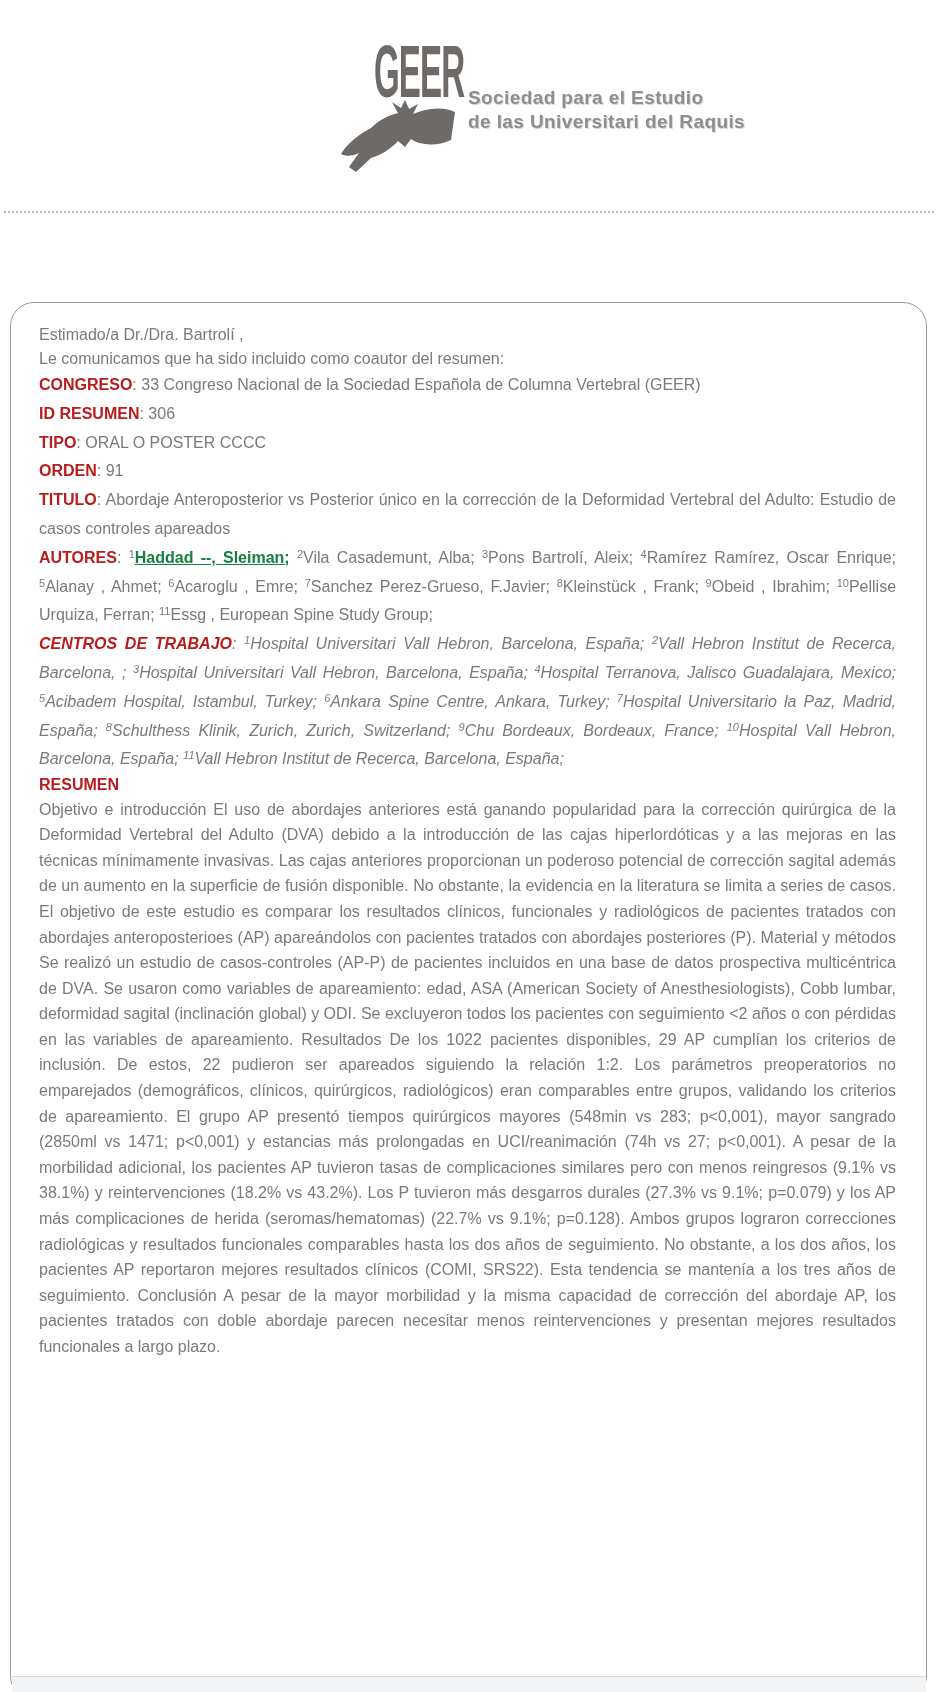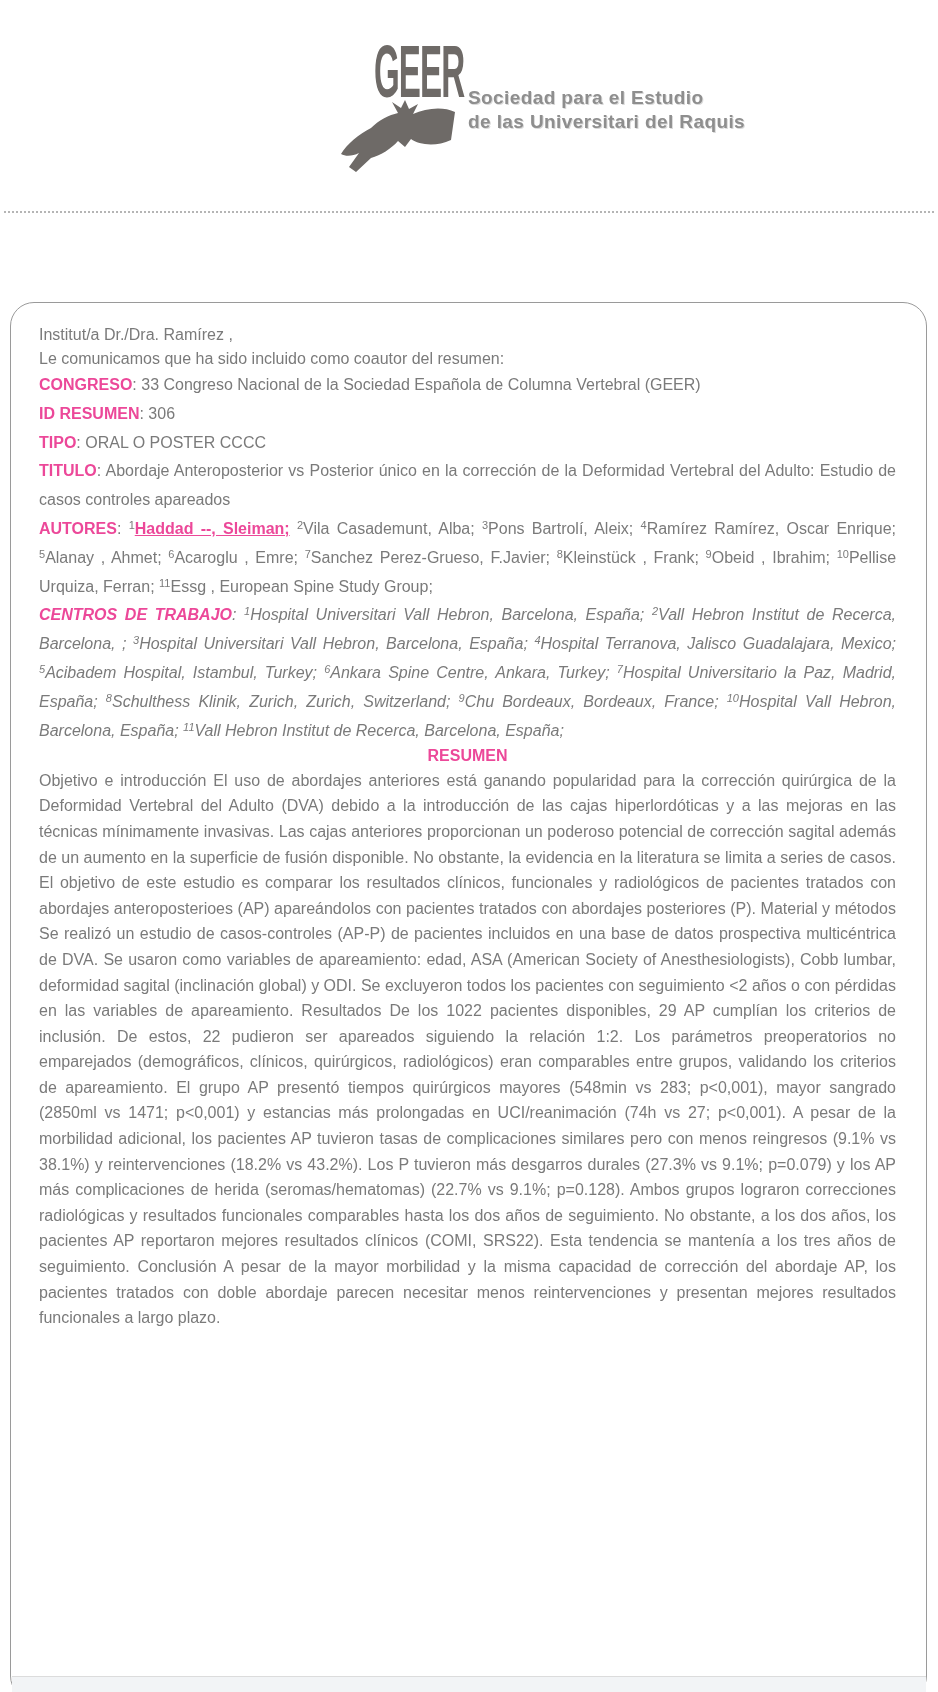--- a/index.html
+++ b/index.html
@@ -31,27 +31,27 @@
   
   .letter-box{
     position:absolute;left:10px;top:302px;width:917px;height:1398px;
     box-sizing:border-box;border:1.5px solid #9a9a9a;border-radius:24px;
     background:#ffffff;padding:20px 30px 0 28px;
   }
   .letter-box p{margin:0;}
   .greeting{margin:0 0 23px;line-height:1.5;}
   .intro{margin:0 0 51px;line-height:1.5;}
   .field{margin:0 0 11px;line-height:1.8;text-align:justify;}
-  .flabel,.plabel,.resumen-label{color:#ec4899;font-weight:700;}
+  .flabel,.plabel,.resumen-label{color:#b91c1c;font-weight:700;}
   .names{line-height:1.8;text-align:justify;}
   .autores-p{margin:7px 0 19px;}
   .centros-p{margin:0;font-style:italic;}
   sup{font-size:11px;line-height:0;position:relative;top:-5px;vertical-align:baseline;}
-  .author-hl{font-weight:700;text-decoration:underline;color:#ec4899;}
-  .resumen-label{margin:57px 0 0;line-height:1.4;text-align:center;}
+  .author-hl{font-weight:700;text-decoration:underline;color:#15803d;}
+  .resumen-label{margin:57px 0 0;line-height:1.4;}
   .resumen-text{margin:1px 0 0;line-height:1.6;text-align:justify;}
   
   .footer-strip{
     position:absolute;left:12px;right:12px;top:1676px;height:16px;
     background:#f2f4f6;border-top:1px solid #dcdcdc;
   }
 </style>
 </head>
 <body>
 
@@ -65,27 +65,28 @@
   </svg>
   <div class="tagline">
     <div>Sociedad para el Estudio</div>
     <div>de las Universitari del Raquis</div>
   </div>
 </div>
 
 <div class="dotted-rule"></div>
 
 <div class="letter-box">
-  <p class="greeting">Institut/a Dr./Dra. Ramírez ,</p>
+  <p class="greeting">Estimado/a Dr./Dra. Bartrolí ,</p>
   <p class="intro">Le comunicamos que ha sido incluido como coautor del resumen:</p>
 
   <div id="fields">
       <p class="field"><span class="flabel">CONGRESO</span>: 33 Congreso Nacional de la Sociedad Española de Columna Vertebral (GEER)</p>
       <p class="field"><span class="flabel">ID RESUMEN</span>: 306</p>
       <p class="field"><span class="flabel">TIPO</span>: ORAL O POSTER CCCC</p>
+      <p class="field"><span class="flabel">ORDEN</span>: 91</p>
       <p class="field"><span class="flabel">TITULO</span>: Abordaje Anteroposterior vs Posterior único en la corrección de la Deformidad Vertebral del Adulto: Estudio de casos controles apareados</p>
     </div>
 
   <p class="names autores-p" id="autores"><span class="plabel">AUTORES</span>: <sup>1</sup><span class="author-hl">Haddad --, Sleiman;</span> <sup>2</sup><span>Vila Casademunt, Alba</span>; <sup>3</sup><span>Pons Bartrolí, Aleix</span>; <sup>4</sup><span>Ramírez Ramírez, Oscar Enrique</span>; <sup>5</sup><span>Alanay , Ahmet</span>; <sup>6</sup><span>Acaroglu , Emre</span>; <sup>7</sup><span>Sanchez Perez-Grueso, F.Javier</span>; <sup>8</sup><span>Kleinstück , Frank</span>; <sup>9</sup><span>Obeid , Ibrahim</span>; <sup>10</sup><span>Pellise Urquiza, Ferran</span>; <sup>11</sup><span>Essg , European Spine Study Group</span>;</p>
   <p class="names centros-p" id="centros"><span class="plabel">CENTROS DE TRABAJO</span>: <sup>1</sup><span>Hospital Universitari Vall Hebron, Barcelona, España</span>; <sup>2</sup><span>Vall Hebron Institut de Recerca, Barcelona, </span>; <sup>3</sup><span>Hospital Universitari Vall Hebron, Barcelona, España</span>; <sup>4</sup><span>Hospital Terranova, Jalisco Guadalajara, Mexico</span>; <sup>5</sup><span>Acibadem Hospital, Istambul, Turkey</span>; <sup>6</sup><span>Ankara Spine Centre, Ankara, Turkey</span>; <sup>7</sup><span>Hospital Universitario la Paz, Madrid, España</span>; <sup>8</sup><span>Schulthess Klinik, Zurich, Zurich, Switzerland</span>; <sup>9</sup><span>Chu Bordeaux, Bordeaux, France</span>; <sup>10</sup><span>Hospital Vall Hebron, Barcelona, España</span>; <sup>11</sup><span>Vall Hebron Institut de Recerca, Barcelona, España</span>;</p>
 
   <p class="resumen-label">RESUMEN</p>
   <p class="resumen-text">Objetivo e introducción El uso de abordajes anteriores está ganando popularidad para la corrección quirúrgica de la Deformidad Vertebral del Adulto (DVA) debido a la introducción de las cajas hiperlordóticas y a las mejoras en las técnicas mínimamente invasivas. Las cajas anteriores proporcionan un poderoso potencial de corrección sagital además de un aumento en la superficie de fusión disponible. No obstante, la evidencia en la literatura se limita a series de casos. El objetivo de este estudio es comparar los resultados clínicos, funcionales y radiológicos de pacientes tratados con abordajes anteroposterioes (AP) apareándolos con pacientes tratados con abordajes posteriores (P). Material y métodos Se realizó un estudio de casos-controles (AP-P) de pacientes incluidos en una base de datos prospectiva multicéntrica de DVA. Se usaron como variables de apareamiento: edad, ASA (American Society of Anesthesiologists), Cobb lumbar, deformidad sagital (inclinación global) y ODI. Se excluyeron todos los pacientes con seguimiento &lt;2 años o con pérdidas en las variables de apareamiento. Resultados De los 1022 pacientes disponibles, 29 AP cumplían los criterios de inclusión. De estos, 22 pudieron ser apareados siguiendo la relación 1:2. Los parámetros preoperatorios no emparejados (demográficos, clínicos, quirúrgicos, radiológicos) eran comparables entre grupos, validando los criterios de apareamiento. El grupo AP presentó tiempos quirúrgicos mayores (548min vs 283; p&lt;0,001), mayor sangrado (2850ml vs 1471; p&lt;0,001) y estancias más prolongadas en UCI/reanimación (74h vs 27; p&lt;0,001). A pesar de la morbilidad adicional, los pacientes AP tuvieron tasas de complicaciones similares pero con menos reingresos (9.1% vs 38.1%) y reintervenciones (18.2% vs 43.2%). Los P tuvieron más desgarros durales (27.3% vs 9.1%; p=0.079) y los AP más complicaciones de herida (seromas/hematomas) (22.7% vs 9.1%; p=0.128). Ambos grupos lograron correcciones radiológicas y resultados funcionales comparables hasta los dos años de seguimiento. No obstante, a los dos años, los pacientes AP reportaron mejores resultados clínicos (COMI, SRS22). Esta tendencia se mantenía a los tres años de seguimiento. Conclusión A pesar de la mayor morbilidad y la misma capacidad de corrección del abordaje AP, los pacientes tratados con doble abordaje parecen necesitar menos reintervenciones y presentan mejores resultados funcionales a largo plazo.</p>
 </div>
 

